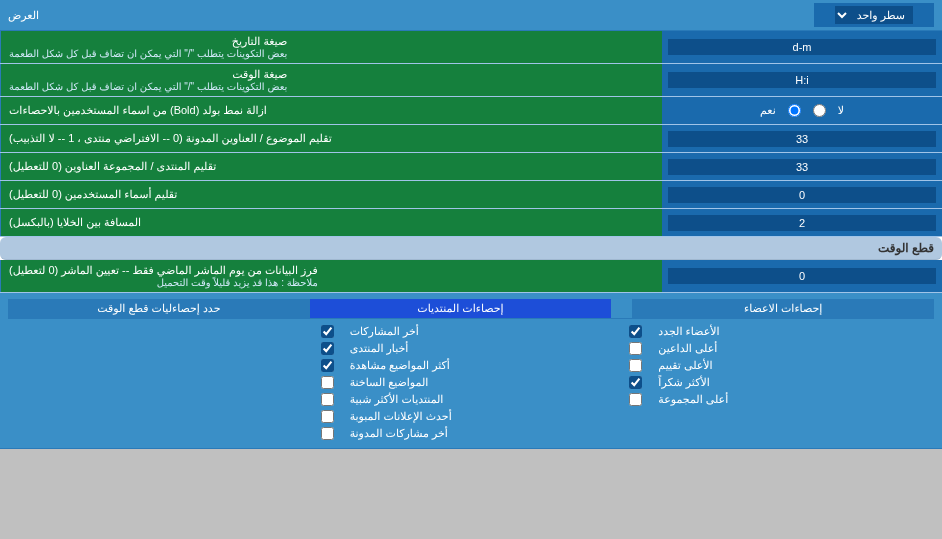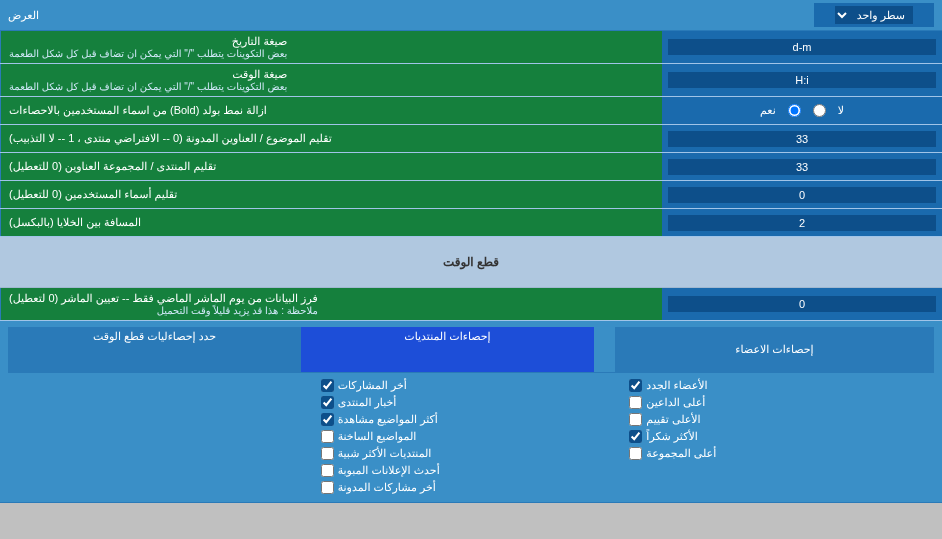--- a/index.html
+++ b/index.html
@@ -61,25 +61,25 @@
       padding: 2px 6px;
       width: 100%;
       text-align: center;
       font-size: 11px;
       outline: none;
     }
 
     .section-header {
       background: #b0c8e0;
       color: #333;
-      text-align: center;
-      padding: 18px 8px;
+      padding: 4px 8px;
       font-size: 12px;
       font-weight: bold;
       border-bottom: 1px solid #a0b8d0;
+      border-radius: 6px;
     }
 
     .radio-label {
       color: #fff;
       font-size: 11px;
     }
 
     .dropdown-cell {
       background: #1a6aad;
       padding: 3px 6px;
@@ -112,21 +112,21 @@
     }
 
     .checkbox-column {
       flex: 1;
       padding: 0 4px;
     }
 
     .checkbox-item {
       display: flex;
       align-items: center;
-      gap: 4px;
+      gap: 16px;
       padding: 2px 0;
       justify-content: flex-end;
       color: #fff;
       font-size: 11px;
     }
 
     .checkbox-item input[type="checkbox"] {
       accent-color: #0d4f8a;
     }
 
@@ -232,21 +232,21 @@
       <div>
         <div>فرز البيانات من يوم الماشر الماضي فقط -- تعيين الماشر (0 لتعطيل)</div>
         <small>ملاحظة : هذا قد يزيد قليلاً وقت التحميل</small>
       </div>
     </div>
   </div>
 
   <div class="checkboxes-section">
 
     <div style="display:flex; border-bottom: 1px solid #2a7ab8; margin-bottom:4px;">
-      <div style="flex:1; color:#fff; font-size:11px; text-align:center; padding:16px; background:#2a7ab8; margin-left:19px;">إحصاءات الاعضاء</div>
+      <div style="flex:1; color:#fff; font-size:11px; text-align:center; padding:3px; background:#2a7ab8; margin-left:19px;">إحصاءات الاعضاء</div>
       <div style="flex:1; color:#fff; font-size:11px; text-align:center; padding:3px; background:#1d4ed8; margin-right:2px;">إحصاءات المنتديات</div>
       <div style="flex:1; color:#fff; font-size:11px; text-align:center; padding:3px; background:#2a7ab8;">حدد إحصاءليات قطع الوقت</div>
     </div>
 
     <div class="checkboxes-grid">
 
       <div class="checkbox-column">
         <div class="checkbox-item">
           <span>الأعضاء الجدد</span>
           <input type="checkbox" checked="" style="">

